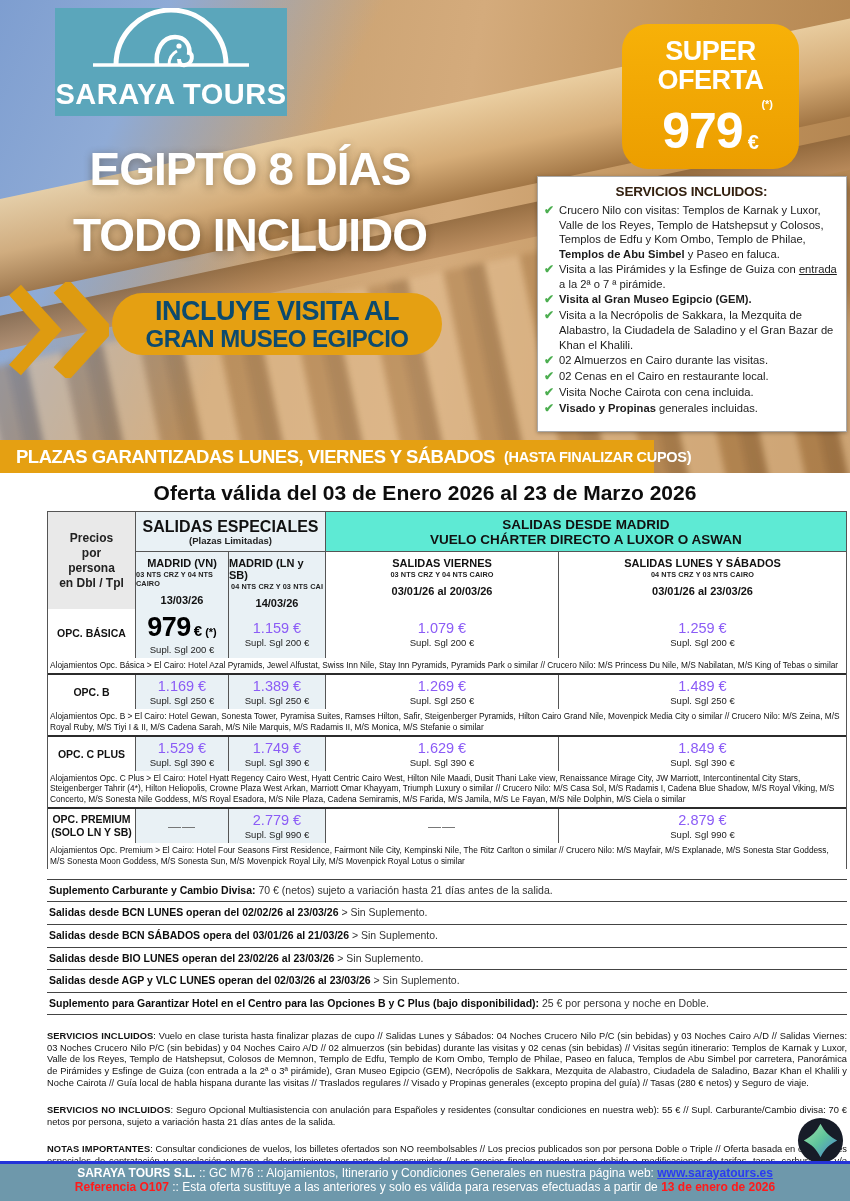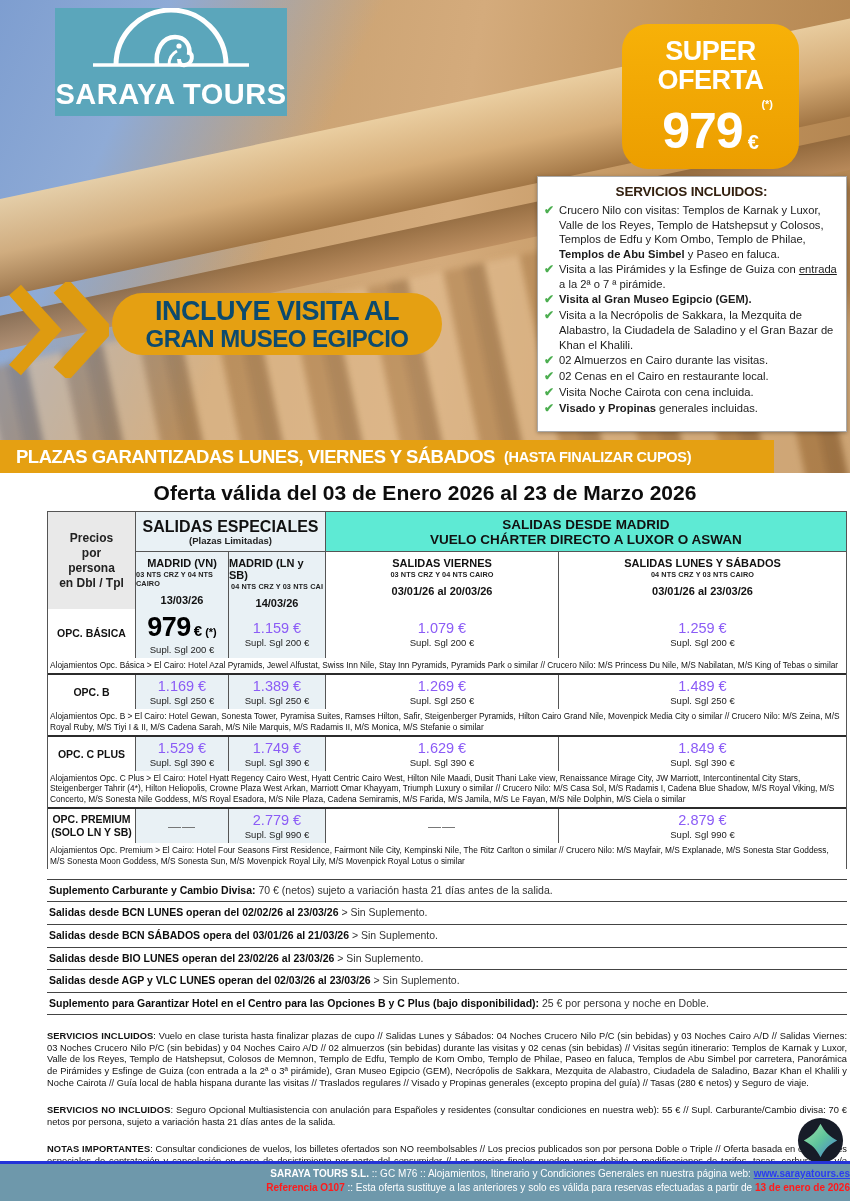--- a/index.html
+++ b/index.html
@@ -50,21 +50,21 @@
 
   
   .panel{position:absolute;left:537px;top:176px;width:310px;min-height:256px;background:#fff;
     border:1px solid #a9a9a9;box-shadow:0 1px 4px rgba(0,0,0,.3);box-sizing:border-box;padding:7px 7px 6px 6px;}
   .panel h3{margin:0 0 4px 0;text-align:center;font-size:13.5px;color:#33200f;letter-spacing:-.2px;}
   .sitem{display:flex;font-size:11.2px;line-height:1.3;color:#1c1c1c;margin-bottom:1px;}
   .sitem .chk{color:#4cae50;font-weight:bold;font-size:12px;margin-right:5px;line-height:1.25;}
   .sitem .u{text-decoration:underline;}
 
   
-  .banner-orange{position:absolute;left:0;bottom:0;width:774px;height:33px;background:#e5a012;color:#fff;
+  .banner-orange{position:absolute;left:0;bottom:0;width:654px;height:33px;background:#e5a012;color:#fff;
     display:flex;align-items:center;padding-left:16px;box-sizing:border-box;white-space:nowrap;}
   .banner-orange .main{font-weight:bold;font-size:18.5px;letter-spacing:-.5px;}
   .banner-orange .note{font-weight:bold;font-size:14.5px;margin-left:9px;letter-spacing:-.3px;}
 
   
   .banner-red{width:850px;height:44px;background:#cf0d0d;color:#fff;text-align:center;
     font-weight:bold;font-size:30px;line-height:44px;letter-spacing:-.5px;}
 
   
   .validity{width:850px;height:38px;text-align:center;font-weight:bold;font-size:21px;line-height:40px;color:#0d0d0d;}
@@ -109,21 +109,21 @@
   .supline{border-bottom:1.6px solid #444;padding:4px 0 5px 2px;font-size:10.5px;color:#333;line-height:1.2;}
   .supline b{color:#0d0d0d;}
 
   
   .paras{margin:9px 0 0 47px;width:800px;}
   .paras p{margin:16px 0 7px 0;font-size:9.3px;line-height:1.24;color:#111;text-align:justify;}
   .paras b{letter-spacing:.1px;}
 
   
   .footer{position:absolute;left:0;right:0;bottom:0;height:34px;background:#6e98ab;border-top:3px solid #2433d8;
-    text-align:right;font-size:10px;line-height:13.5px;padding-top:3px;box-sizing:content-box;color:#fff;}
+    text-align:center;font-size:12px;line-height:13.5px;padding-top:3px;box-sizing:content-box;color:#fff;}
   .footer b{color:#fff;}
   .footer a{color:#2a3cf0;font-weight:bold;}
   .footer .red{color:#ff1a1a;font-weight:bold;}
 
   
   .assistant{position:absolute;right:6px;bottom:37px;width:47px;height:47px;cursor:pointer;}
 </style>
 </head>
 <body>
 
@@ -142,20 +142,24 @@
           <path d="M2 57 H158" stroke="#fff" stroke-width="3.5"></path>
           <path d="M66 57 C64 41 72 29 84 29 C94 29 100 37 98 47" fill="none" stroke="#fff" stroke-width="4.5"></path>
           <circle cx="88" cy="38" r="2.6" fill="#fff"></circle>
           <path d="M97 43 C103 47 102 55 94 57 C90 58 88 55 88 51" fill="none" stroke="#fff" stroke-width="4"></path>
           <path d="M78 57 C78 49 82 45 86 43" fill="none" stroke="#fff" stroke-width="3"></path>
         </svg>
       </span>
       <div class="logo-name">SARAYA TOURS</div>
     </div>
 
+    <div class="headline">
+      <div>EGIPTO 8 DÍAS</div>
+      <div>TODO INCLUIDO</div>
+    </div>
 
     <div class="chev">
       <svg width="104" height="96" viewBox="0 0 104 96">
         <polyline points="10,8 46,48 10,88" fill="none" stroke="#de9b10" stroke-width="16"></polyline>
         <polyline points="56,4 96,48 56,92" fill="none" stroke="#de9b10" stroke-width="20"></polyline>
       </svg>
     </div>
 
     <div class="pill">
       <div class="l1">INCLUYE VISITA AL</div>

